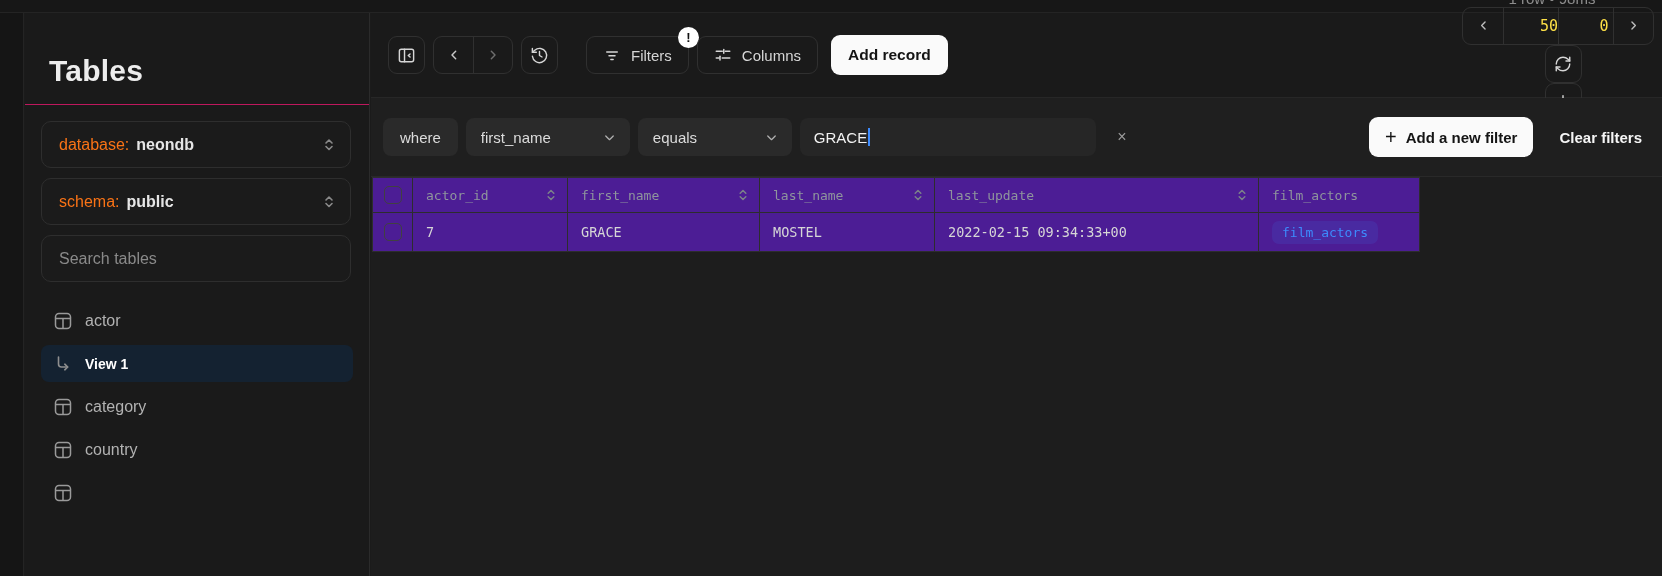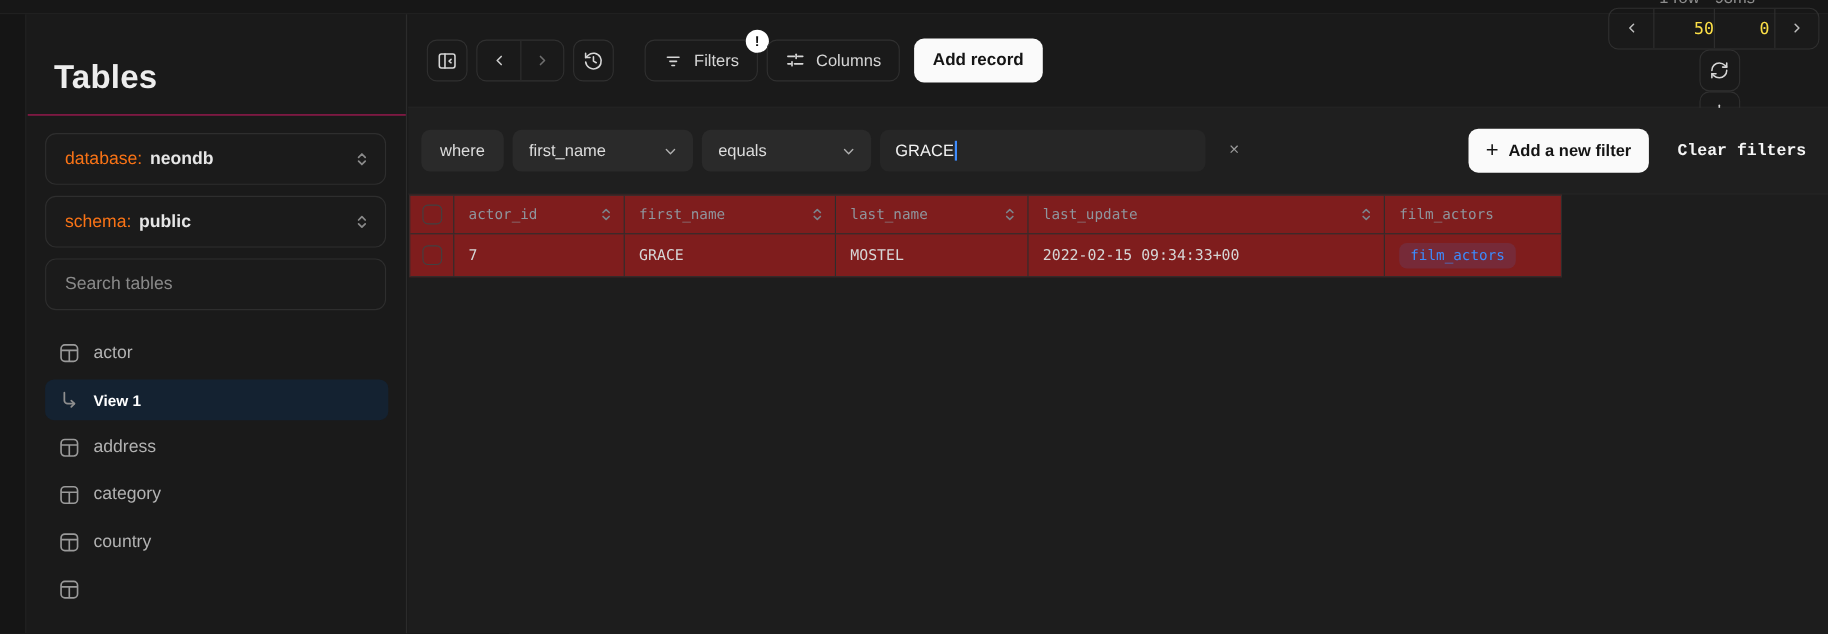--- a/index.html
+++ b/index.html
@@ -65,25 +65,25 @@
   .pill { height:38px; background:#2a2a2a; border-radius:8px; display:flex; align-items:center; font-size:15px; color:#dcdcdc; }
   .where-pill { padding:0 17px; }
   .select-pill { margin-left:8px; padding:0 13px 0 15px; cursor:pointer; justify-content:space-between; }
   .select-pill .cap { margin-left:26px; display:flex; }
   .col-pill { width:164px; }
   .op-pill  { width:154px; }
   .value-input { margin-left:8px; width:296px; height:38px; background:#262626; border-radius:8px; display:flex; align-items:center; padding:0 14px; font-size:15px; color:#f2f2f2; cursor:text; }
   .caret-bar { display:inline-block; width:2px; height:18px; background:#3d8bfd; margin-left:1px; }
   .remove-filter { margin-left:12px; width:28px; height:28px; display:flex; align-items:center; justify-content:center; color:#9a9a9a; cursor:pointer; }
   .add-filter { margin-left:auto; height:40px; padding:0 16px; background:#fafafa; color:#141414; border:none; border-radius:9px; font-size:15px; font-weight:600; display:flex; align-items:center; gap:9px; cursor:pointer; font-family:"Liberation Sans",sans-serif; }
-  .clear-filters { margin-left:26px; font-size:15px; font-weight:600; color:#f5f5f5; cursor:pointer;font-family:Liberation Mono, monospace; }
+  .clear-filters { margin-left:26px; font-size:15px; font-weight:600; color:#f5f5f5; cursor:pointer; }
 
   
   .content { position:relative; height:399px; background:#1d1d1d; }
-  .grid { position:absolute; top:0; left:1px; border-left:1px solid #2d2d2d; border-top:1px solid #2d2d2d; background:#7f1d1d; }
+  .grid { position:absolute; top:0; left:1px; border-left:1px solid #2d2d2d; border-top:1px solid #2d2d2d; background:#4c1d95; }
   .g-row { display:flex; border-bottom:1px solid #2d2d2d; }
   .g-cell { border-right:1px solid #2d2d2d; display:flex; align-items:center; padding:0 10px 0 13px; overflow:hidden; white-space:nowrap; }
   .hdr .g-cell { height:34px; color:#8f959d; font-size:13px; justify-content:space-between; }
   .datarow .g-cell { height:38px; color:#d6d6d6; font-size:13.5px; }
   .c-check { width:40px; justify-content:center !important; padding:0 !important; }
   .c-1 { width:155px; } .c-2 { width:192px; } .c-3 { width:175px; } .c-4 { width:324px; } .c-5 { width:161px;align-items:center; }
   .checkbox { width:18px; height:18px; border:1.5px solid #414141; border-radius:5px; cursor:pointer; }
   .sort-ic { display:flex; }
   .link-badge { color:#3d8bfd; background:rgba(61,139,253,0.12); border-radius:7px; padding:4px 10px; font-size:13px; cursor:pointer; }
 
@@ -141,30 +141,20 @@
       <span class="label">actor</span>
     </div>
     <div class="list-item selected">
       <span class="ico">
         <svg width="18" height="18" viewBox="0 0 18 18" fill="none" stroke="#8f8f8f" stroke-width="1.6" stroke-linecap="round" stroke-linejoin="round">
             <path d="M4.5 2v7a3 3 0 0 0 3 3h6"></path>
             <path d="m10.8 9.2 2.9 2.8-2.9 2.8"></path>
           </svg>
       </span>
       <span class="label">View 1</span>
-    </div>
-    <div class="list-item">
-      <span class="ico">
-        <svg width="18" height="18" viewBox="0 0 18 18" fill="none" stroke="#9a9a9a" stroke-width="1.5">
-            <rect x="1.5" y="1.5" width="15" height="15" rx="3.5"></rect>
-            <path d="M1.5 6.5h15"></path>
-            <path d="M9 6.5V16.5"></path>
-          </svg>
-      </span>
-      <span class="label">address</span>
     </div>
     <div class="list-item">
       <span class="ico">
         <svg width="18" height="18" viewBox="0 0 18 18" fill="none" stroke="#9a9a9a" stroke-width="1.5">
             <rect x="1.5" y="1.5" width="15" height="15" rx="3.5"></rect>
             <path d="M1.5 6.5h15"></path>
             <path d="M9 6.5V16.5"></path>
           </svg>
       </span>
       <span class="label">category</span>

